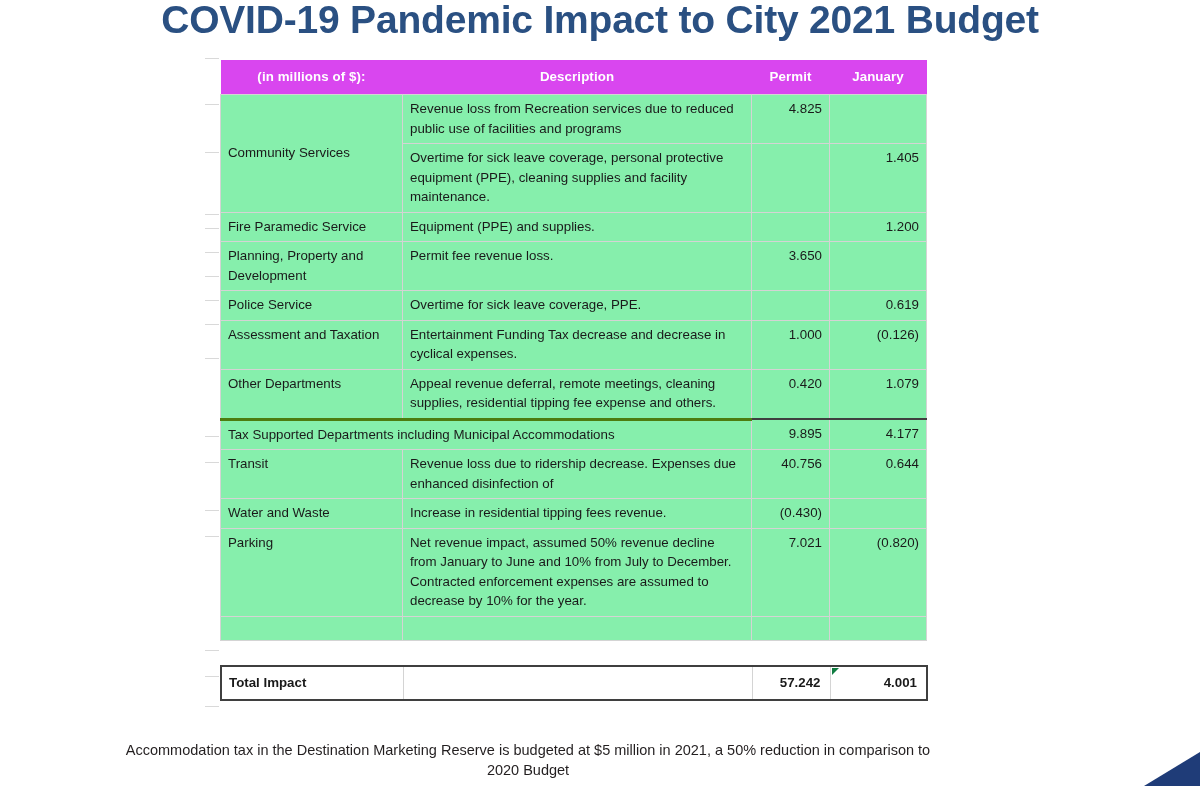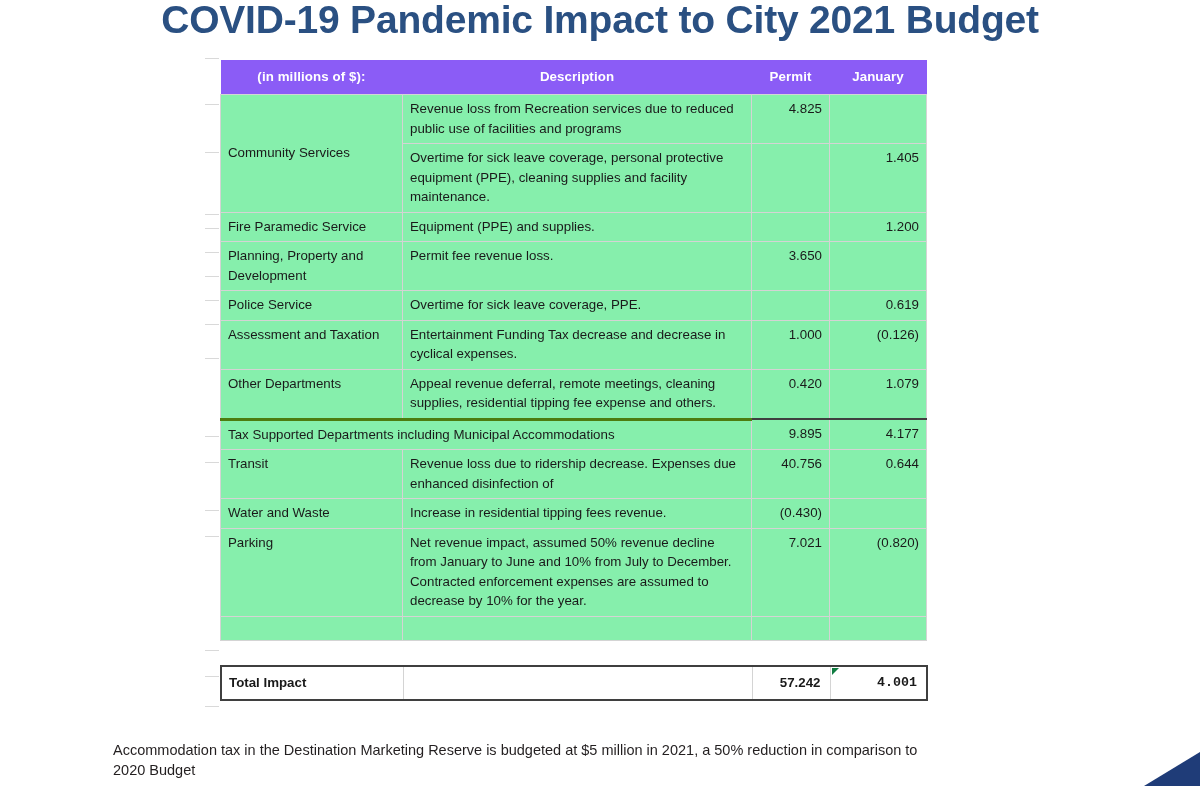--- a/index.html
+++ b/index.html
@@ -48,21 +48,21 @@
     color: #1a1a1a;
   }
 
   table.budget col.c-dept  { width: 182px; }
   table.budget col.c-desc  { width: 349px; }
   table.budget col.c-rev   { width: 78px; }
   table.budget col.c-exp   { width: 97px; }
 
   
   thead th {
-    background: #8b5cf6;
+    background: #d946ef;
     color: #ffffff;
     font-weight: bold;
     font-size: 13.3px;
     padding: 9px 7px 10px 7px;
     text-align: center;
     vertical-align: middle;
     border: none;
     letter-spacing: 0.1px;
   }
   thead th.th-dept { text-align: center; }
@@ -144,21 +144,20 @@
     border-left: 2.5px solid #3f3f3f;
   }
   table.totals td.num {
     text-align: right;
     font-weight: bold;
     white-space: nowrap;
     padding-right: 9px;
   }
   table.totals td.last {
     border-right: 2.5px solid #3f3f3f;
-    font-family: Liberation Mono, monospace;
   }
 
   .totals-gap { height: 10px; }
 
   
   .cell-marker {
     position: relative;
   }
   .cell-marker .tri {
     position: absolute;
@@ -190,20 +189,21 @@
   
   #footnote {
     position: absolute;
     left: 113px;
     top: 740px;
     width: 830px;
     font-family: "Liberation Sans", sans-serif;
     font-size: 14.5px;
     line-height: 20px;
     color: #231f20;
+    text-align: center;
   }
 
   
   #corner-accent {
     position: absolute;
     right: 0;
     bottom: 0;
     width: 0;
     height: 0;
     border-bottom: 34px solid #1f3c78;

